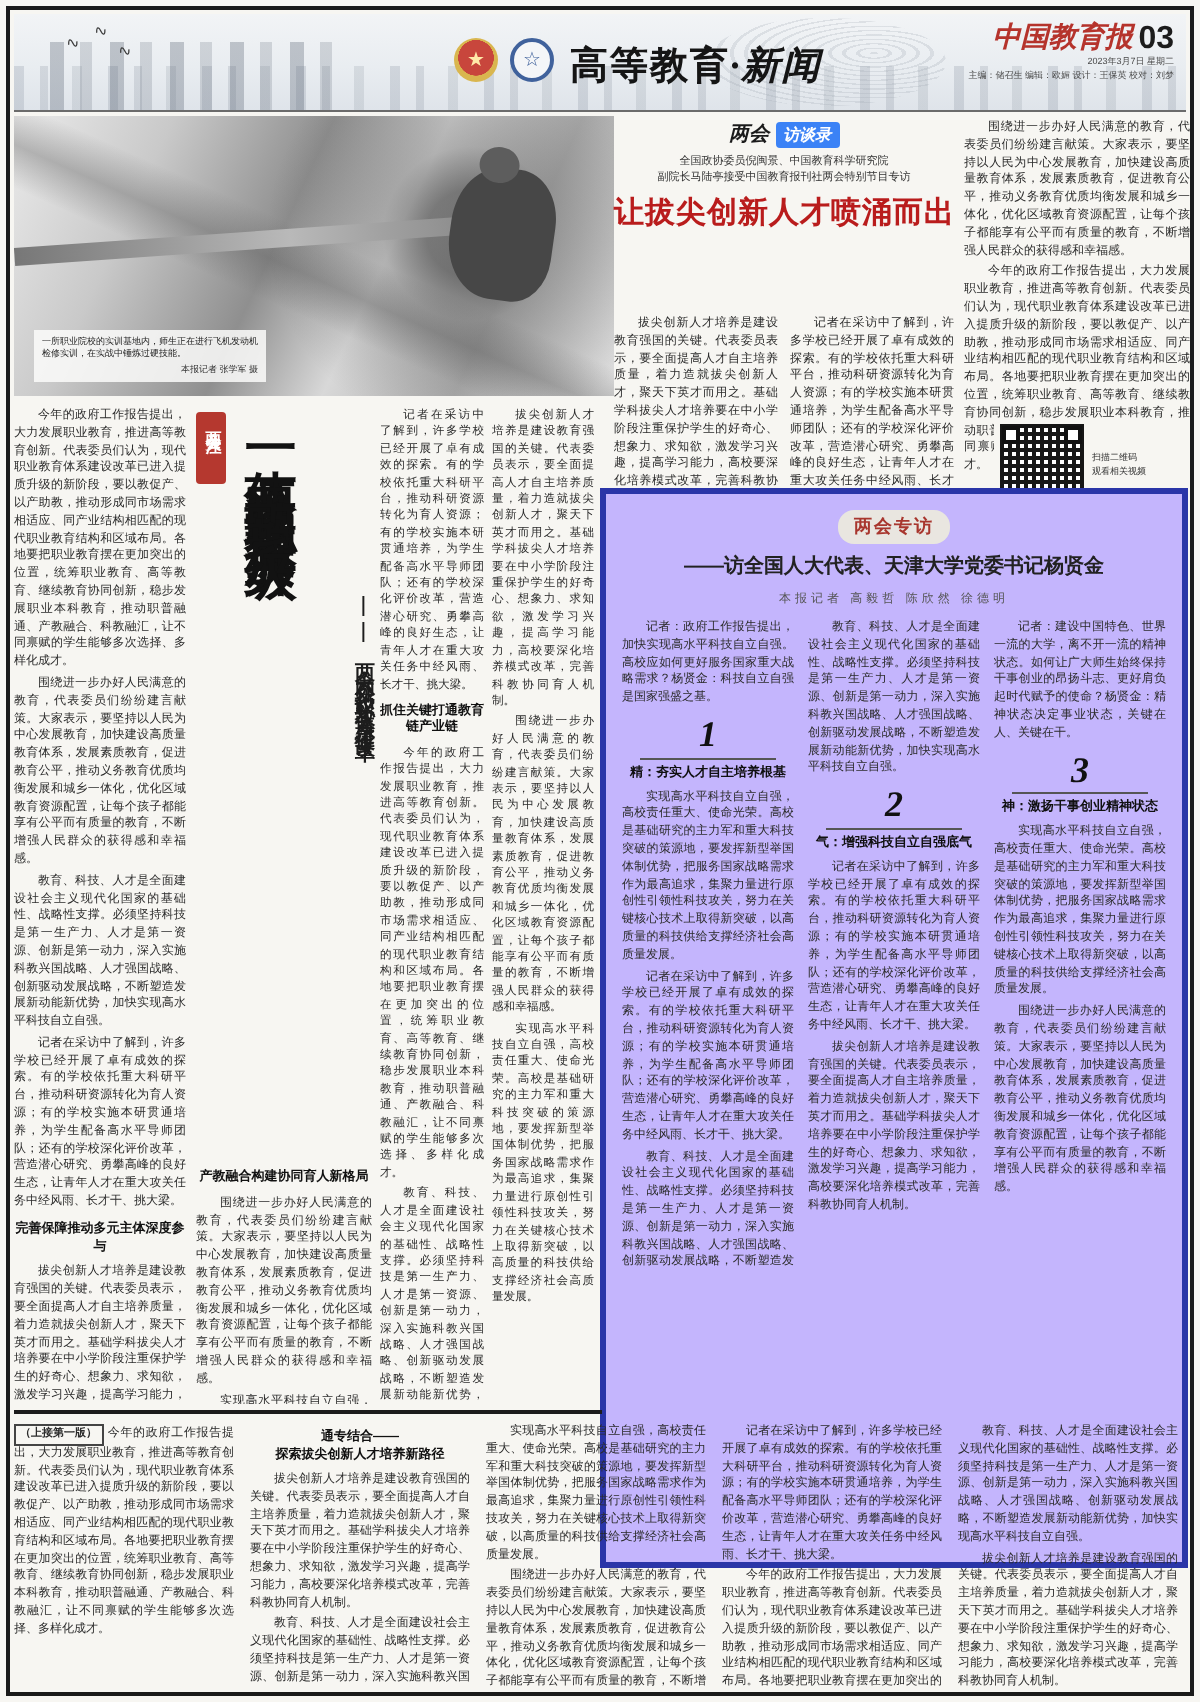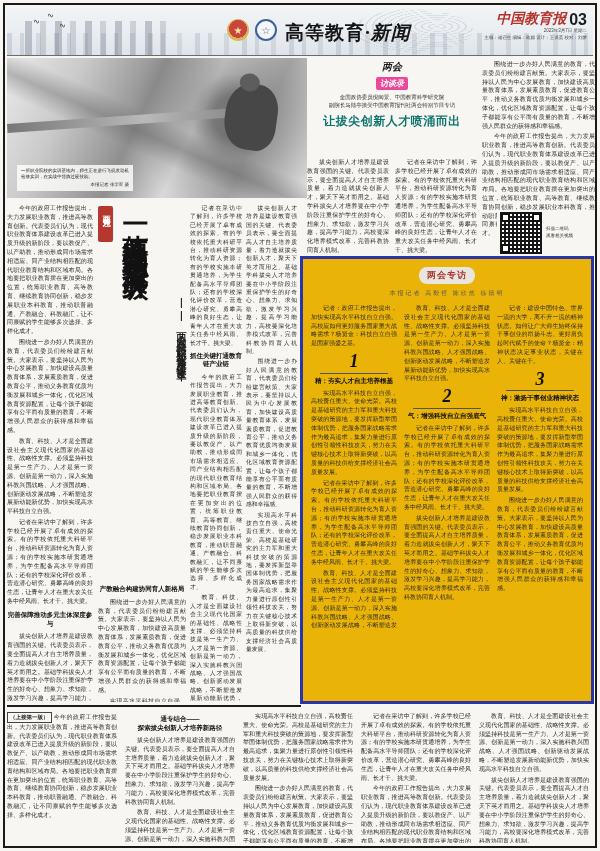--- a/index.html
+++ b/index.html
@@ -53,40 +53,40 @@
   .vblock{position:absolute;left:98px;top:202px;width:88px;height:374px;}
   .vtag{position:absolute;left:0;top:4px;writing-mode:vertical-rl;background:#b5382f;color:#fff;
     font-size:8px;font-weight:700;line-height:1.35;height:30px;padding:3px 2px;border-radius:2px;letter-spacing:1px;}
   .vhead{position:absolute;left:22px;top:8px;writing-mode:vertical-rl;font-size:26px;font-weight:900;
     letter-spacing:4px;color:#121212;line-height:1.15;}
   .vsub{position:absolute;right:-2px;top:96px;writing-mode:vertical-rl;font-size:10px;font-weight:700;
     letter-spacing:3px;color:#1d1d1d;}
 
   
   .mid-head{position:absolute;left:307px;top:60px;width:170px;text-align:center;}
-  .badge-row{display:flex;align-items:center;justify-content:center;gap:3px;margin-bottom:4px;flex-direction:column;}
+  .badge-row{display:flex;align-items:center;justify-content:center;gap:3px;margin-bottom:4px;}
   .badge-prefix{font-style:italic;font-weight:900;font-size:10px;color:#1a1a1a;}
-  .badge-box{background:#ec4899;color:#fff;font-size:8px;font-weight:700;padding:1px 4px;border-radius:2px;font-style:italic;}
+  .badge-box{background:#3b82f6;color:#fff;font-size:8px;font-weight:700;padding:1px 4px;border-radius:2px;font-style:italic;}
   .intro{font-size:5.5px;line-height:7.5px;color:#333;}
-  .mid-title{font-size:12px;font-weight:900;color:#0f766e;margin-top:4px;letter-spacing:.5px;white-space:nowrap;}
+  .mid-title{font-size:15px;font-weight:900;color:#b91c1c;margin-top:4px;letter-spacing:.5px;white-space:nowrap;}
   .midbody{position:absolute;left:307px;top:158px;width:170px;height:98px;overflow:hidden;
     column-count:2;column-gap:6px;font-size:6px;line-height:8.8px;text-align:justify;}
   .midbody p{margin:0 0 2px 0;text-indent:2em;}
 
   .qrwrap{position:absolute;left:497px;top:210px;width:98px;height:46px;background:#f7f6f2;display:flex;gap:4px;padding:2px 0 0 3px;box-sizing:border-box;}
   .qr{position:relative;width:42px;height:42px;background:
       repeating-linear-gradient(0deg,#161616 0 2px,transparent 2px 4px),
       repeating-linear-gradient(90deg,#161616 0 2px,#fdfdfd 2px 4px);}
   .fp{position:absolute;width:9px;height:9px;border:2px solid #111;background:#fff;box-sizing:border-box;}
   .fp.a{left:1px;top:1px;} .fp.b{right:1px;top:1px;} .fp.c{left:1px;bottom:1px;}
   .qrcap{font-size:4.5px;line-height:7px;color:#333;margin-top:13px;}
 
   
-  .feature{position:absolute;left:300px;top:256px;width:294px;height:448px;box-sizing:border-box;
-    border:3px solid #2a35a8;background:#eab308;}
+  .feature{position:absolute;left:300px;top:244px;width:294px;height:540px;box-sizing:border-box;
+    border:3px solid #2a35a8;background:#c4b5fd;}
   .f-badge{display:block;width:56px;margin:8px auto 0 auto;text-align:center;background:#e9e6e0;
     color:#a8362e;font-size:9px;font-weight:700;padding:2px 0;border-radius:8px;letter-spacing:1px;}
   .f-title{text-align:center;font-size:19px;font-weight:900;color:#0d0d0d;margin-top:6px;letter-spacing:.5px;}
   .f-sub{text-align:center;font-size:10px;font-weight:700;color:#222;margin-top:4px;}
   .f-by{text-align:center;font-size:6px;color:#555;margin-top:5px;letter-spacing:2px;}
   .f-cols{display:flex;gap:7px;padding:6px 8px 8px 8px;height:338px;box-sizing:border-box;}
   .f-col{flex:1;overflow:hidden;font-size:6px;line-height:8.8px;text-align:justify;}
   .f-col p{margin:0 0 2px 0;text-indent:2em;}
   .num{font-family:"Liberation Serif",serif;font-style:italic;font-weight:700;font-size:18px;line-height:1.05;
     text-align:center;color:#111;width:80%;margin:4px auto 3px auto;border-bottom:1px solid #555;padding-bottom:2px;}
@@ -200,20 +200,21 @@
       <span class="fp c"></span>
     </div>
     <div class="qrcap">
       <div>扫描二维码</div>
       <div>观看相关视频</div>
     </div>
   </div>
 
   <div class="feature">
     <span class="f-badge">两会专访</span>
+    <div class="f-sub">——访全国人大代表、天津大学党委书记杨贤金</div>
     <div class="f-by">本报记者 高毅哲 陈欣然 徐德明</div>
     <div class="f-cols">
       <div class="f-col">
         <p>记者：政府工作报告提出，加快实现高水平科技自立自强。高校应如何更好服务国家重大战略需求？杨贤金：科技自立自强是国家强盛之基。</p>
         <div class="num">1</div>
         <div class="f-sh">精：夯实人才自主培养根基</div>
         <p>实现高水平科技自立自强，高校责任重大、使命光荣。高校是基础研究的主力军和重大科技突破的策源地，要发挥新型举国体制优势，把服务国家战略需求作为最高追求，集聚力量进行原创性引领性科技攻关，努力在关键核心技术上取得新突破，以高质量的科技供给支撑经济社会高质量发展。</p>
         <p>记者在采访中了解到，许多学校已经开展了卓有成效的探索。有的学校依托重大科研平台，推动科研资源转化为育人资源；有的学校实施本研贯通培养，为学生配备高水平导师团队；还有的学校深化评价改革，营造潜心研究、勇攀高峰的良好生态，让青年人才在重大攻关任务中经风雨、长才干、挑大梁。</p>
         <p>教育、科技、人才是全面建设社会主义现代化国家的基础性、战略性支撑。必须坚持科技是第一生产力、人才是第一资源、创新是第一动力，深入实施科教兴国战略、人才强国战略、创新驱动发展战略，不断塑造发展新动能新优势，加快实现高水平科技自立自强。</p>
       </div>

